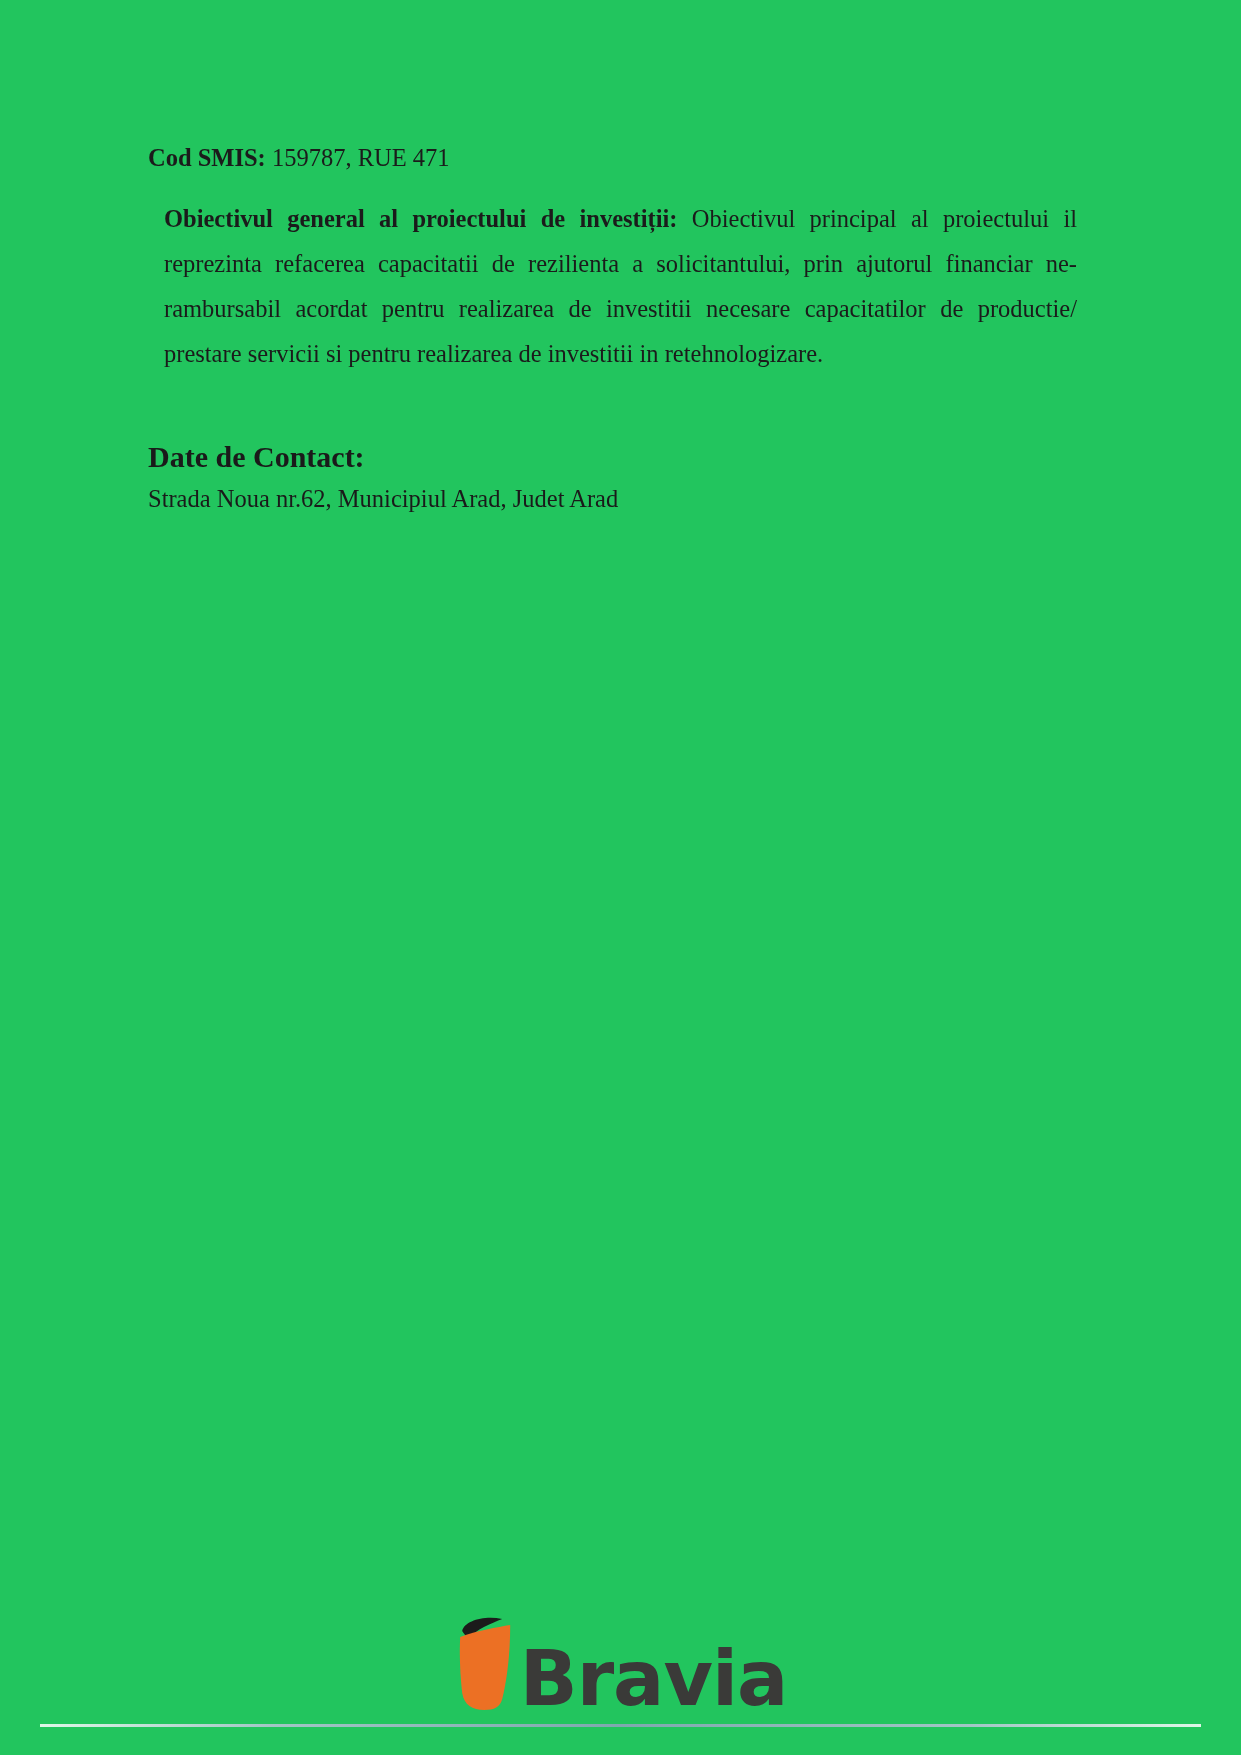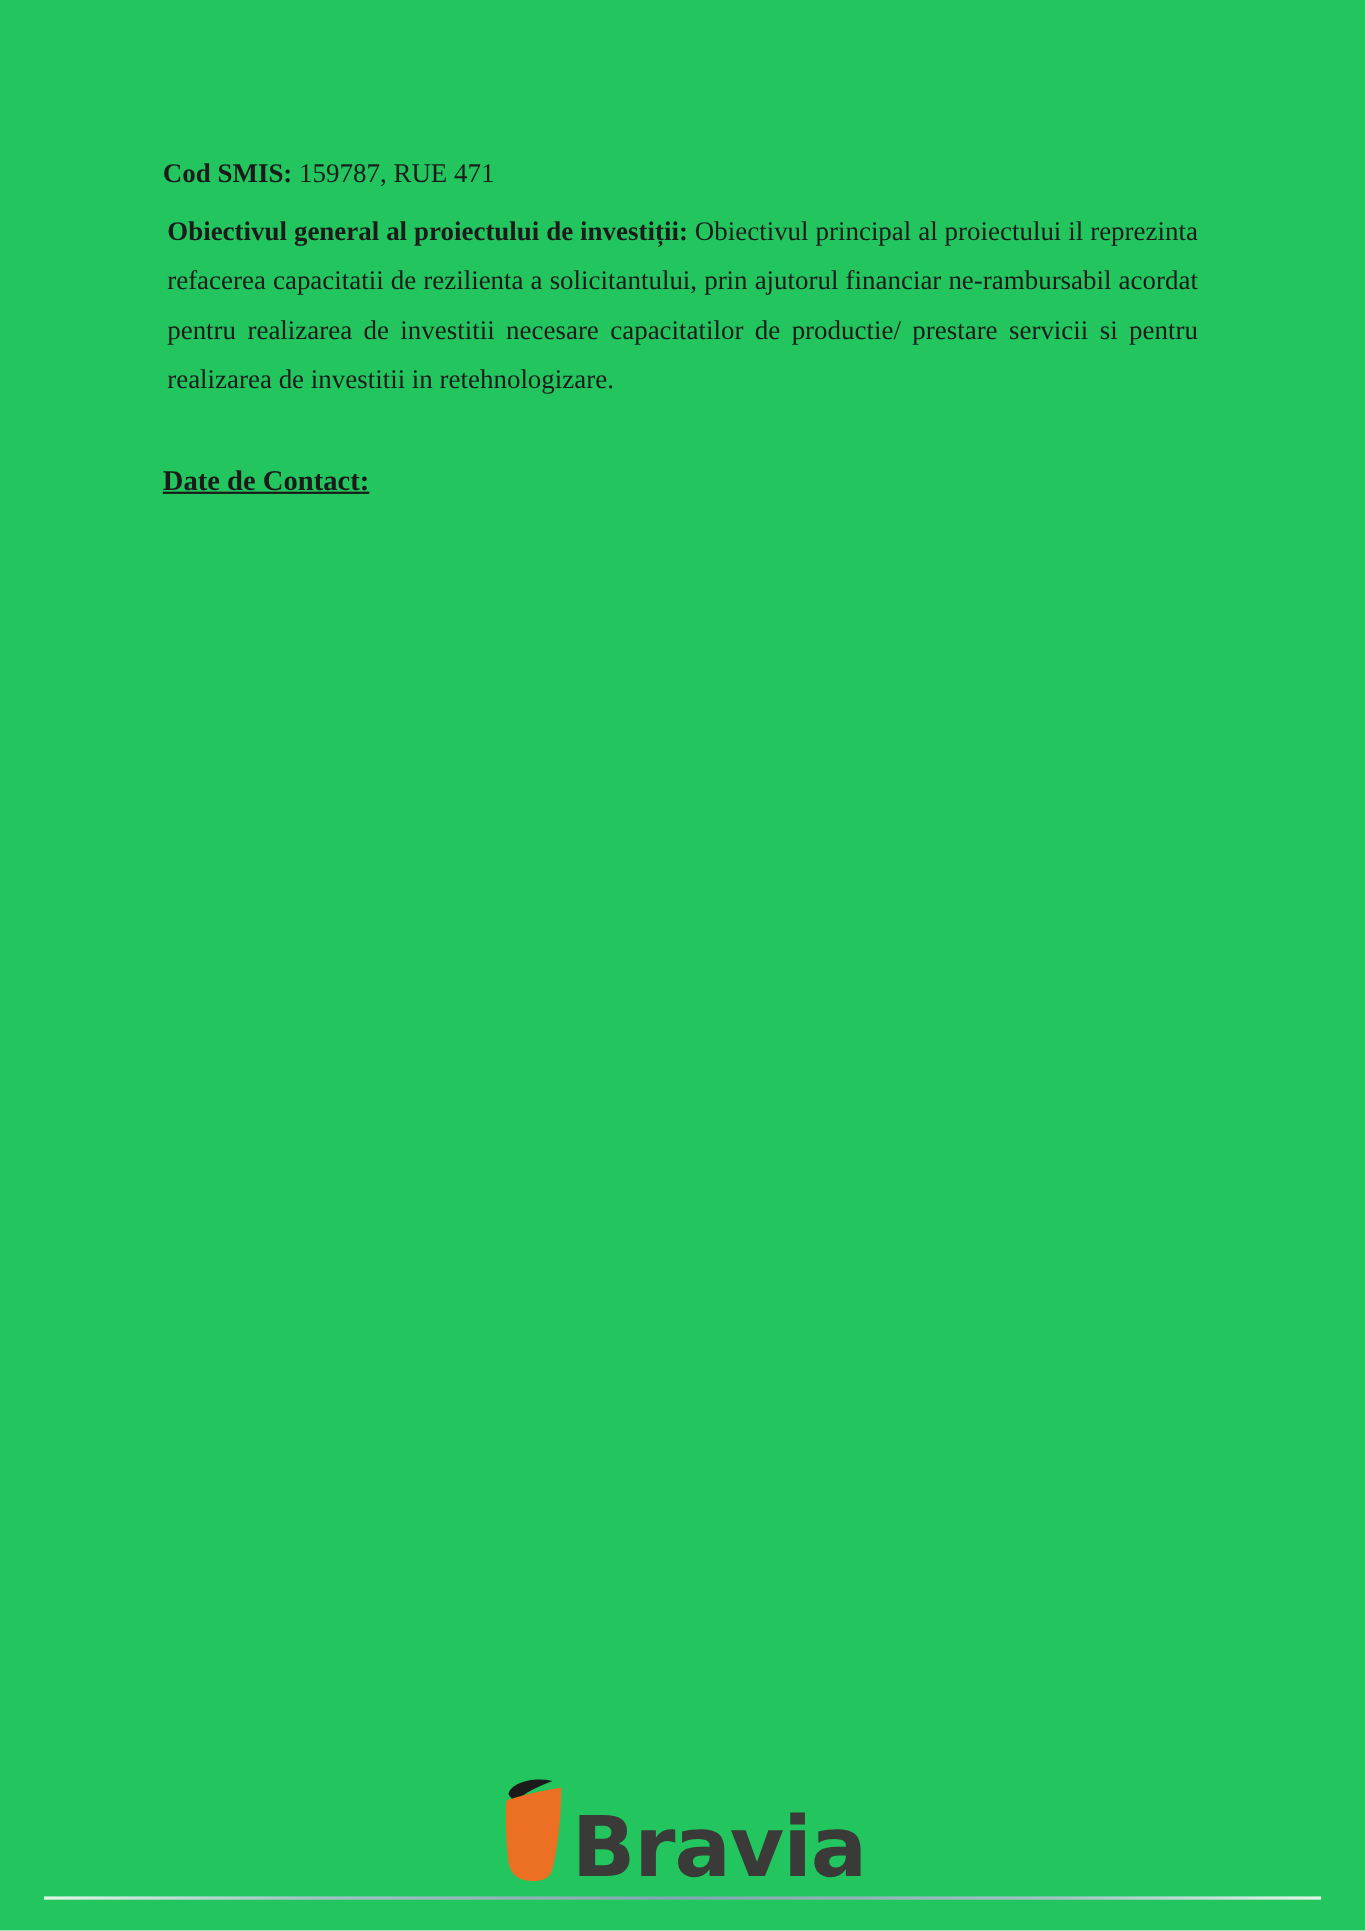--- a/index.html
+++ b/index.html
@@ -25,37 +25,36 @@
     left: 148px;
     top: 135px;
     width: 945px;
   }
   .para {
     font-size: 24.5px;
     line-height: 45px;
     color: #1b1b1b;
     text-align: justify;
     text-justify: inter-word;
-    margin: 4px;
+    margin: 16px;
   }
   b, .bold {
     font-weight: 700;
   }
   .block-smis {
     margin: 0 0 8px 0;
   }
   .spacer-lg {
     height: 44px;
   }
   .contact-head {
     font-weight: 700;
-    font-size: 26px;
+    font-size: 30px;
     line-height: 42px;
     margin: 0;
-    text-decoration: underline;
   }
   .contact-line {
     font-size: 24.5px;
     line-height: 42px;
     margin: 0;
   }
   
   .footer {
     position: absolute;
     left: 0;
@@ -109,20 +108,21 @@
       <span class="bold">Cod SMIS:</span><span> 159787, RUE 471</span>
     </p>
 
     <p class="para">
       <span class="bold">Obiectivul general al proiectului de investiții:</span><span> Obiectivul principal al proiectului il reprezinta refacerea capacitatii de rezilienta a solicitantului, prin ajutorul financiar ne-rambursabil acordat pentru realizarea de investitii necesare capacitatilor de productie/ prestare servicii si pentru realizarea de investitii in retehnologizare.</span>
     </p>
 
     <div class="spacer-lg"></div>
 
     <p class="contact-head">Date de Contact:</p>
+    <p class="contact-line">Strada Noua nr.62, Municipiul Arad, Judet Arad</p>
 
   </div>
 
   <div class="footer">
     <div class="logo-wrap">
       <div class="logo-mark">
         <svg width="62" height="100" viewBox="0 0 62 100" xmlns="http://www.w3.org/2000/svg">
           <path d="M8 18 C 10 8, 30 2, 48 6 C 38 10, 22 16, 14 26 C 11 22, 9 20, 8 18 Z" fill="#1b1b1b"></path>
           <path d="M6 24 C 22 18, 44 14, 56 12 C 56 44, 52 70, 48 86 C 46 94, 40 97, 30 97 C 18 97, 10 92, 8 80 C 6 64, 5 40, 6 24 Z" fill="#ec7024"></path>
           <path d="M20 30 C 30 28, 44 26, 52 24 C 52 30, 51 38, 50 46 C 40 47, 28 48, 20 49 Z" fill="#ffffff" opacity="0"></path>

